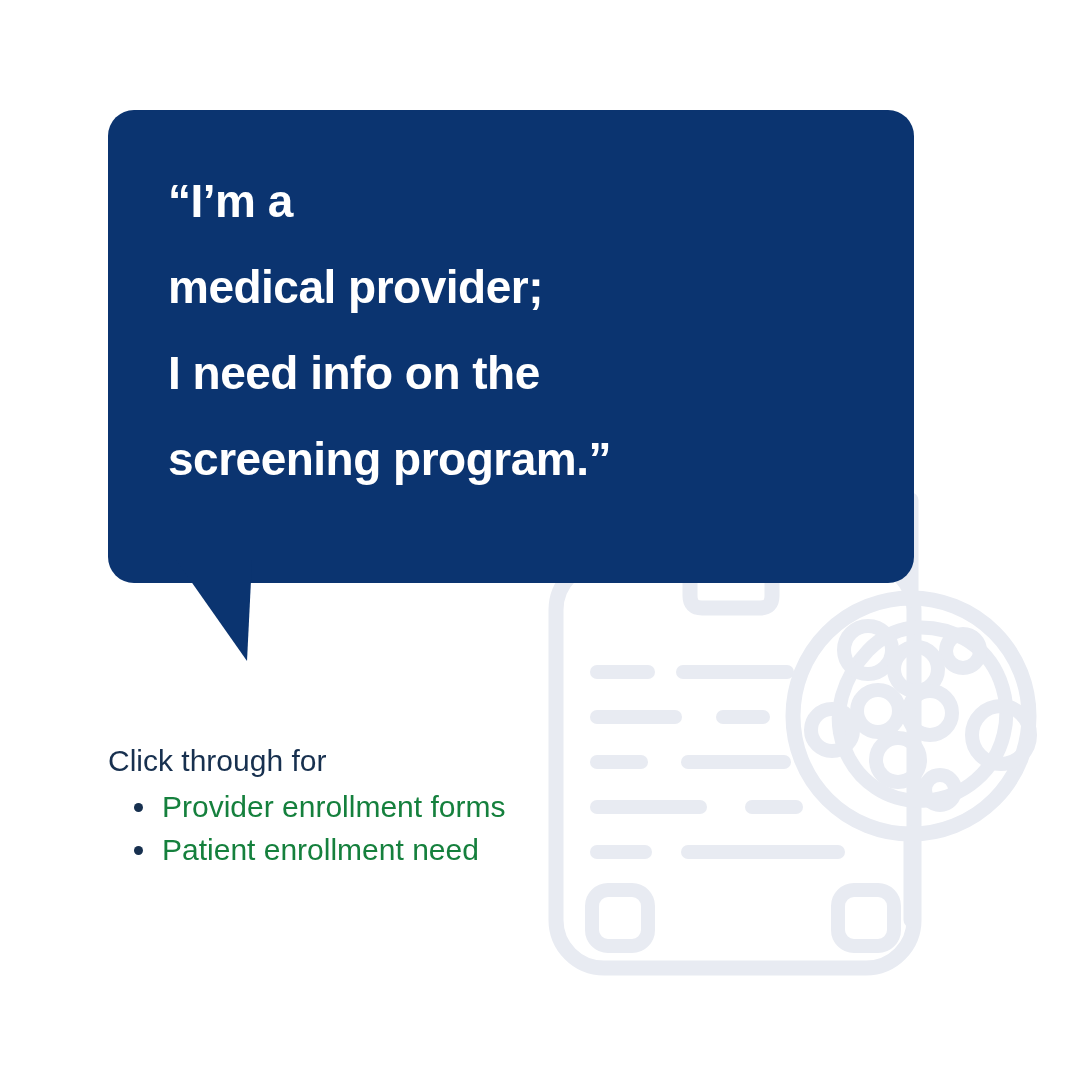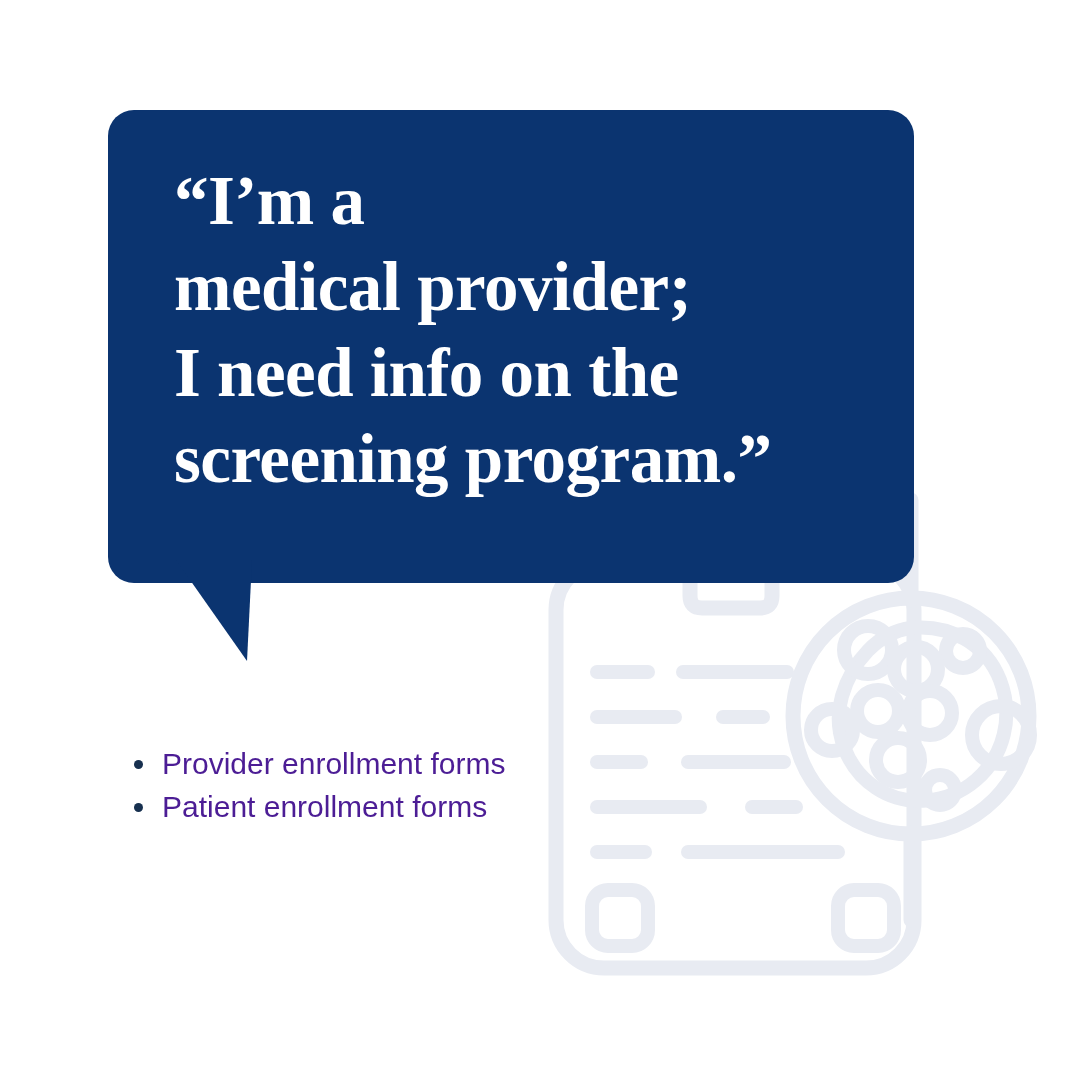--- a/index.html
+++ b/index.html
@@ -37,27 +37,27 @@
     width: 1080px;
     height: 1080px;
   }
   #bubble-shape {
     position: absolute;
     left: 0;
     top: 0;
   }
   #quote-text {
     position: absolute;
-    left: 174px;
+    left: 168px;
     top: 158px;
     width: 720px;
     color: #ffffff;
-    font-family: Liberation Serif, serif;
+    font-family: Liberation Sans, sans-serif;
     font-weight: bold;
-    font-size: 69px;
+    font-size: 46px;
     line-height: 86px;
     letter-spacing: -0.5px;
     white-space: pre-line;
   }
 
   
   #caption-block {
     position: absolute;
     left: 108px;
     top: 742px;
@@ -71,21 +71,21 @@
     font-weight: 400;
     margin: 0 0 5px 0;
   }
   #link-list {
     list-style: none;
     margin: 0;
     padding: 0;
   }
   #link-list li {
     position: relative;
-    color: #4c1d95;
+    color: #15803d;
     font-family: "Liberation Sans", sans-serif;
     font-size: 30px;
     line-height: 43px;
     padding-left: 54px;
     white-space: nowrap;
   }
   #link-list li .bullet {
     position: absolute;
     left: 26px;
     top: 18px;
@@ -159,26 +159,27 @@
       <polygon points="176,560 252,560 247,661" fill="#0B3470"></polygon>
     </svg>
 
     <div id="quote-text">“I’m a
 medical provider;
 I need info on the
 screening program.”</div>
   </div>
 
   <div id="caption-block">
+    <p id="caption-lead">Click through for</p>
 
     <ul id="link-list">
       <li>
         <span class="bullet"></span>
         <span>Provider enrollment forms</span>
       </li>
       <li>
         <span class="bullet"></span>
-        <span>Patient enrollment forms</span>
+        <span>Patient enrollment need</span>
       </li>
     </ul>
   </div>
 
 </div>
 
 </body></html>

